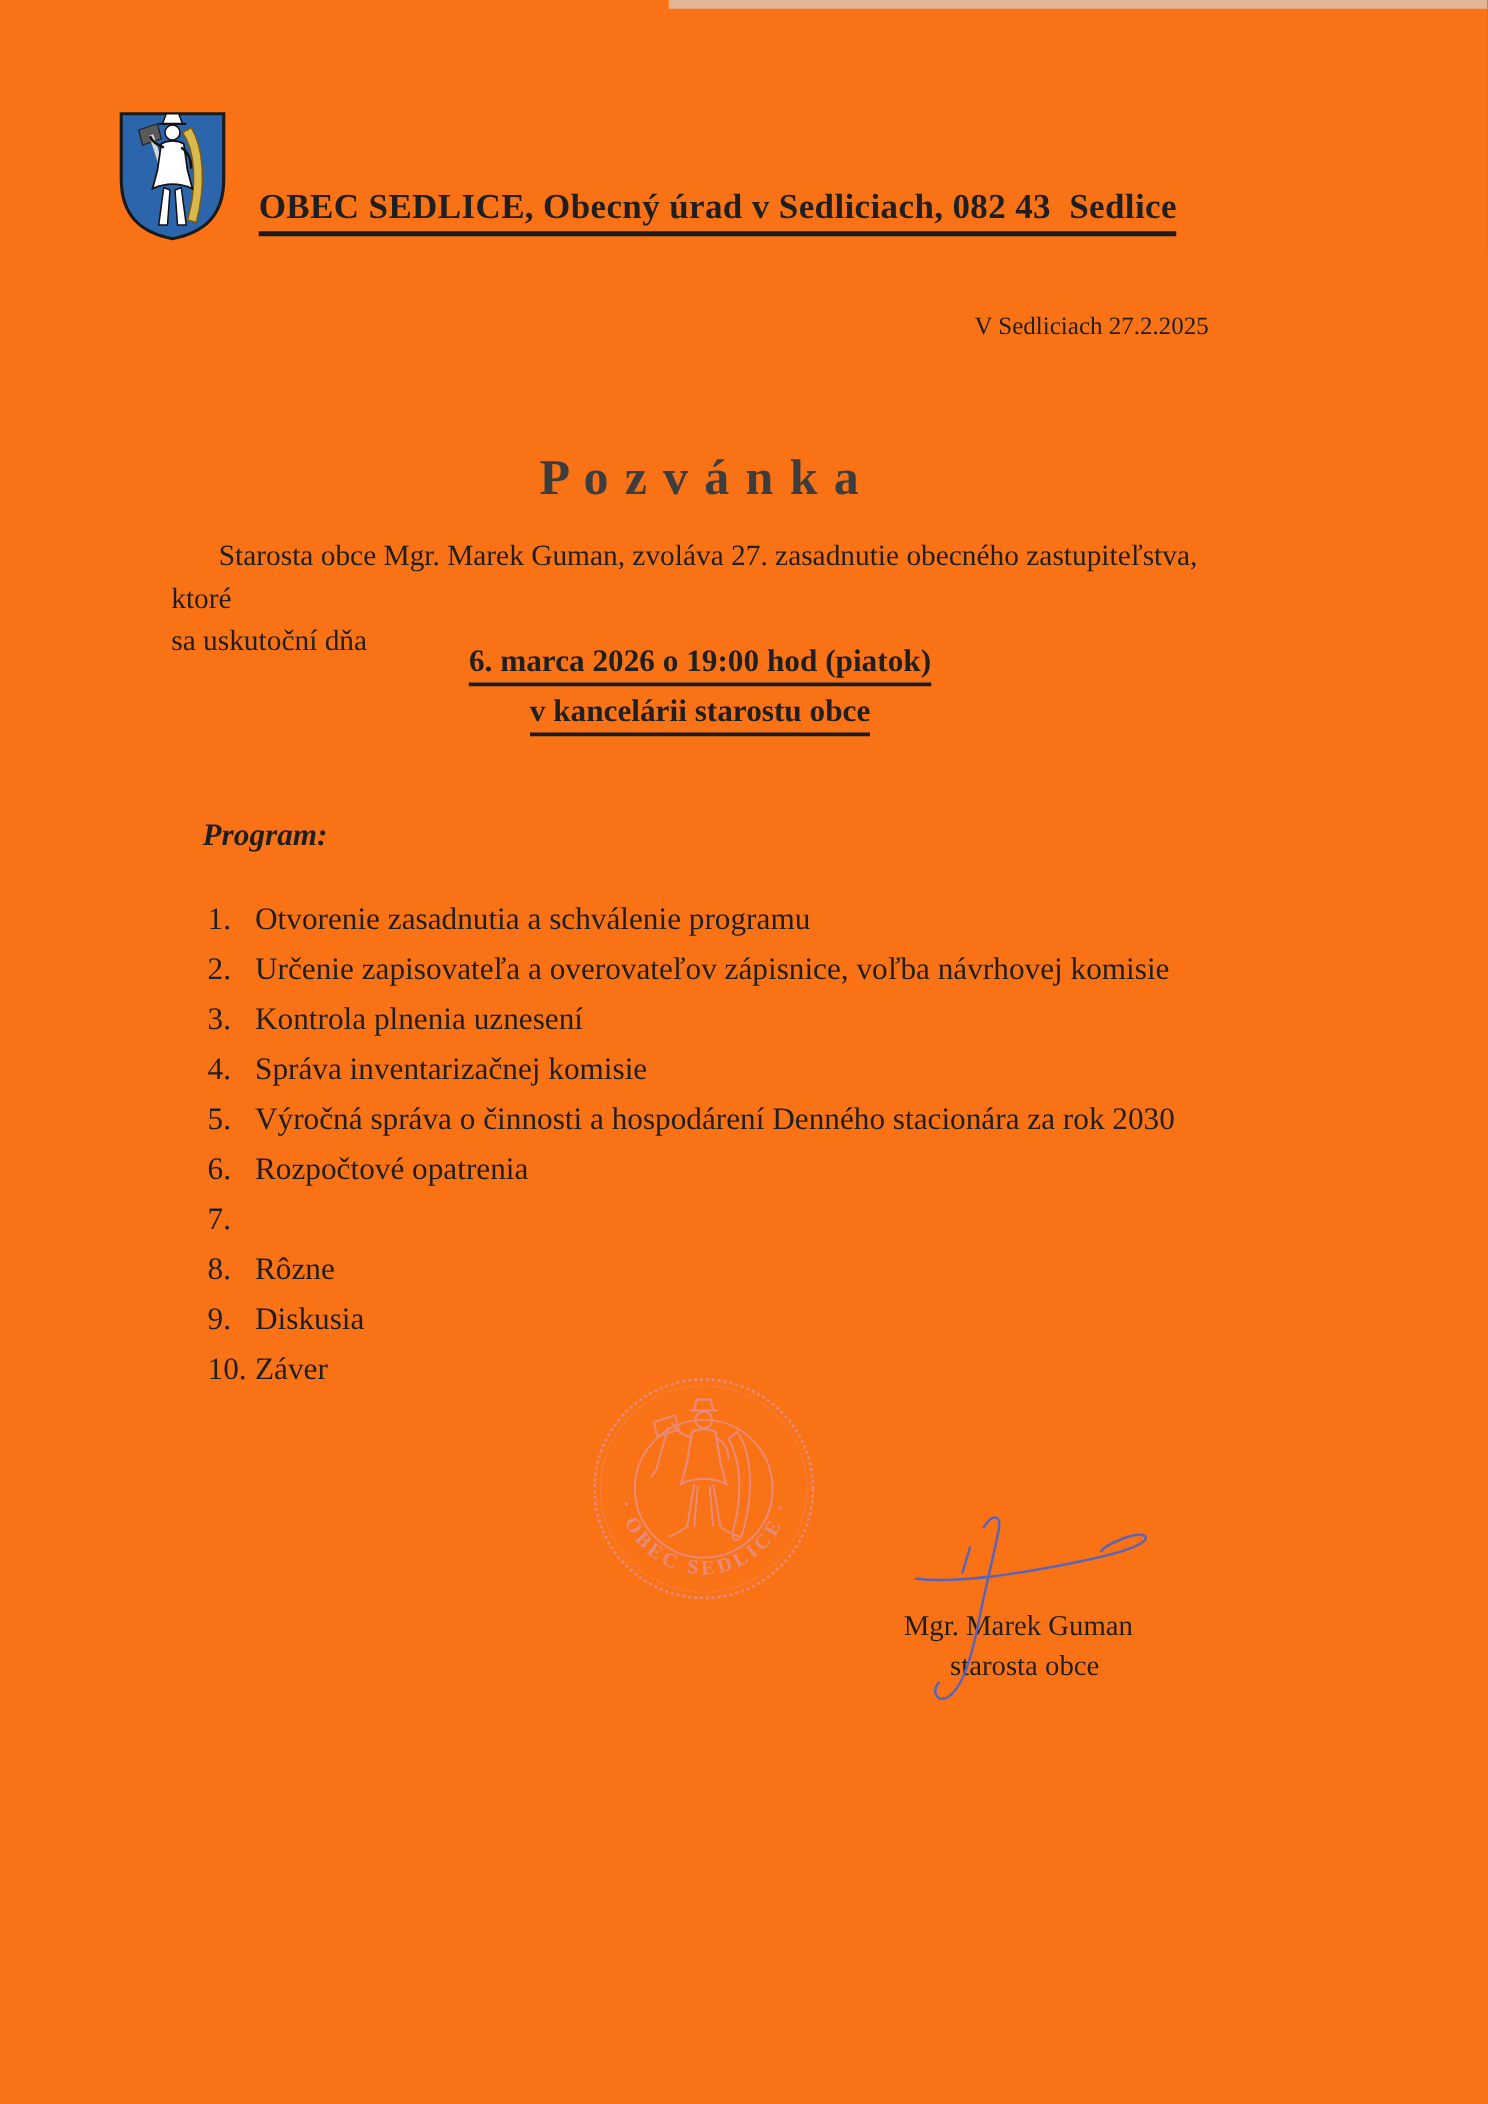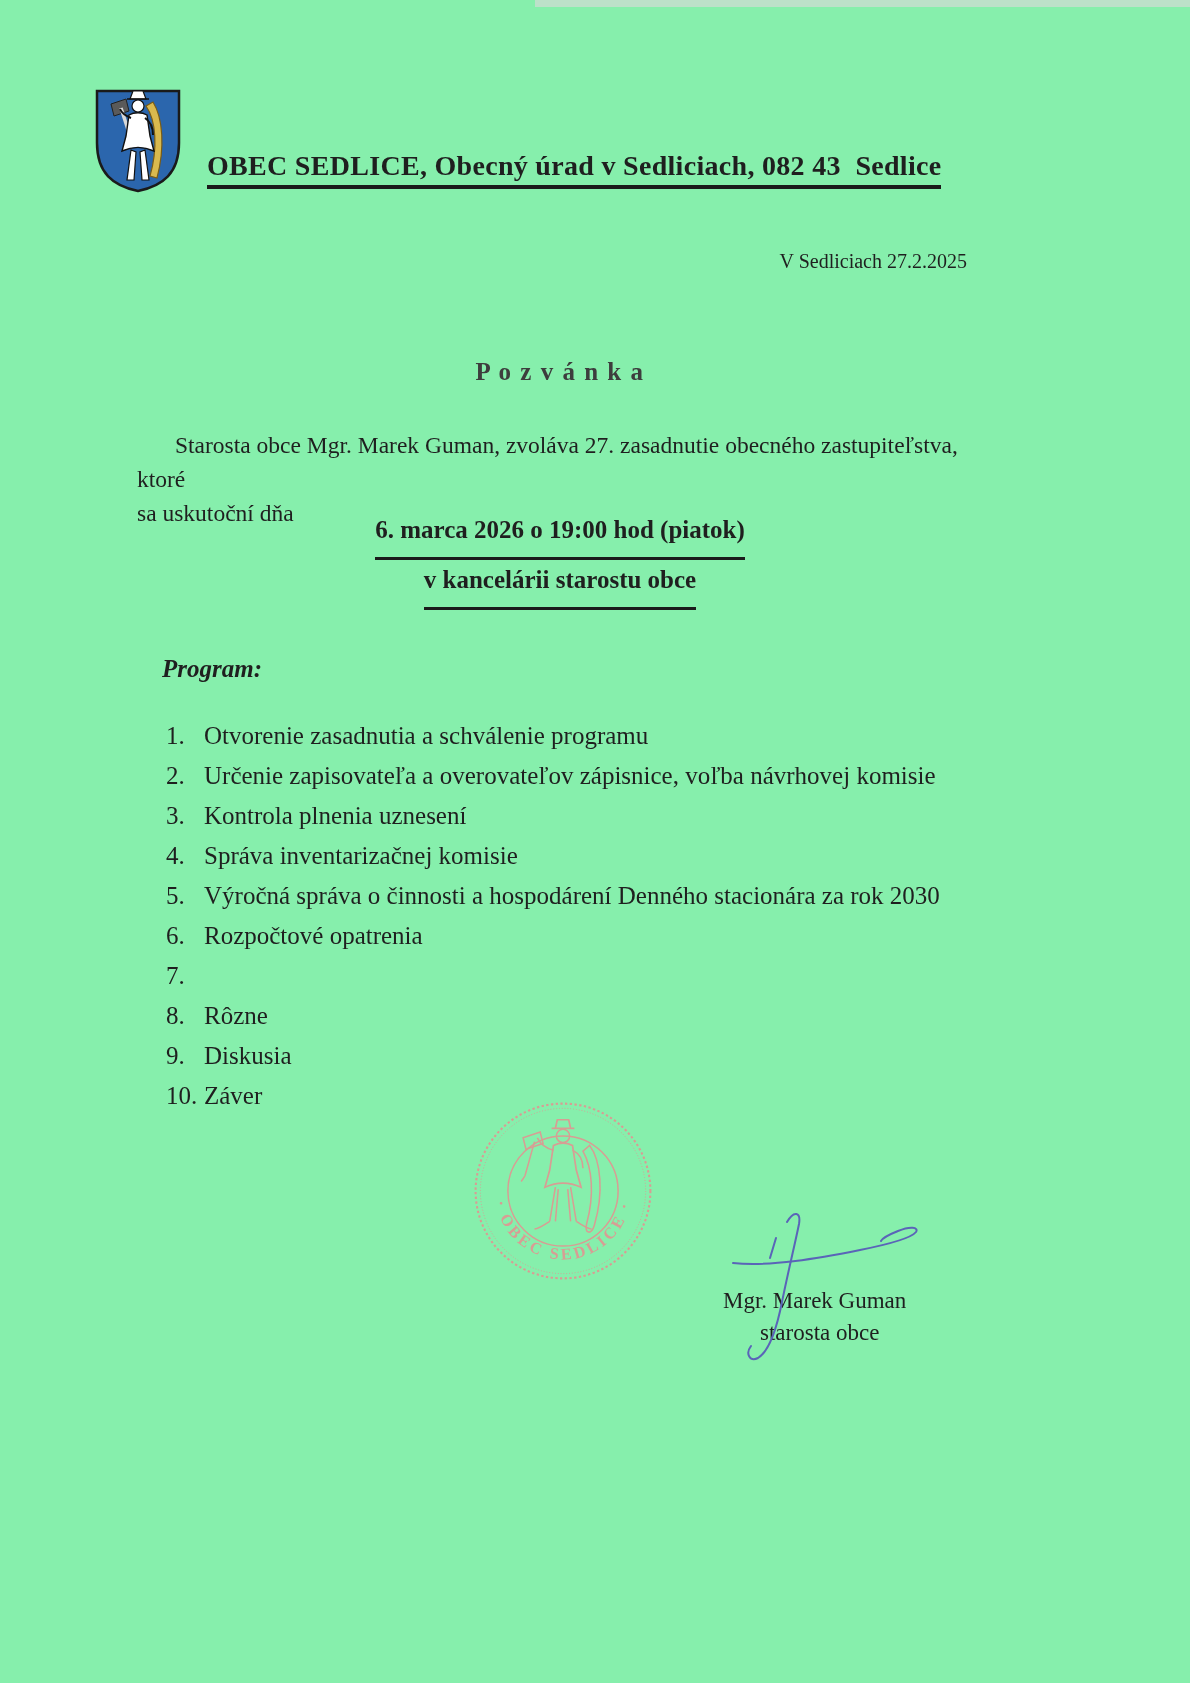--- a/index.html
+++ b/index.html
@@ -1,41 +1,41 @@
 <!DOCTYPE html>
 <html><head>
 <meta charset="utf-8">
 <style>
   html,body{margin:0;padding:0;background:#888;}
   .page{
     position:relative;
     width:1190px;height:1683px;
     margin:0 auto;
-    background:#86efac;
+    background:#f97316;
     font-family:"Liberation Serif", serif;
     color:#1f1f1f;
     overflow:hidden;
   }
   .top-strip{position:absolute;top:0;left:535px;width:655px;height:7px;background:#d8d8d8;opacity:.65;}
   .coa{position:absolute;left:93px;top:88px;width:90px;height:106px;}
   .org-line{
     position:absolute;left:207px;top:150px;
     font-size:28px;font-weight:bold;white-space:pre;
     border-bottom:4px solid #1b1b1b;padding-bottom:3px;
     letter-spacing:.3px;
   }
   .dateline{position:absolute;top:250px;right:223px;font-size:20px;}
   .doc-title{
     position:absolute;left:0;top:358px;width:1120px;text-align:center;
-    font-size:25px;font-weight:bold;letter-spacing:1.5px;color:#3d3d3d;
+    font-size:40px;font-weight:bold;letter-spacing:1.5px;color:#3d3d3d;
   }
   .intro{position:absolute;left:137px;top:428px;width:870px;font-size:23.5px;line-height:34px;}
   .intro .ind{display:inline-block;width:38px;}
   .event{position:absolute;left:35px;top:510px;width:1050px;text-align:center;font-size:25px;font-weight:bold;line-height:40px;}
-  .event .u{border-bottom:3px solid #1b1b1b;padding-bottom:12px;display:inline-block;line-height:30px;}
+  .event .u{border-bottom:3px solid #1b1b1b;padding-bottom:1px;display:inline-block;line-height:30px;}
   .program-heading{position:absolute;left:162px;top:655px;font-size:25px;font-weight:bold;font-style:italic;}
   .program-list{position:absolute;left:166px;top:722px;margin:0;padding:0;list-style:none;font-size:25px;}
   .program-list li{display:flex;margin-bottom:12px;line-height:28px;}
   .program-list .num{min-width:32px;margin-right:6px;}
   .stamp{position:absolute;left:468px;top:1096px;width:190px;height:190px;opacity:.85;}
   .sig{position:absolute;left:690px;top:1200px;width:280px;height:180px;z-index:3;}
   .signer-name{position:absolute;left:723px;top:1288px;font-size:23px;z-index:2;}
   .signer-title{position:absolute;left:760px;top:1320px;font-size:23px;z-index:2;}
 </style>
 </head>

